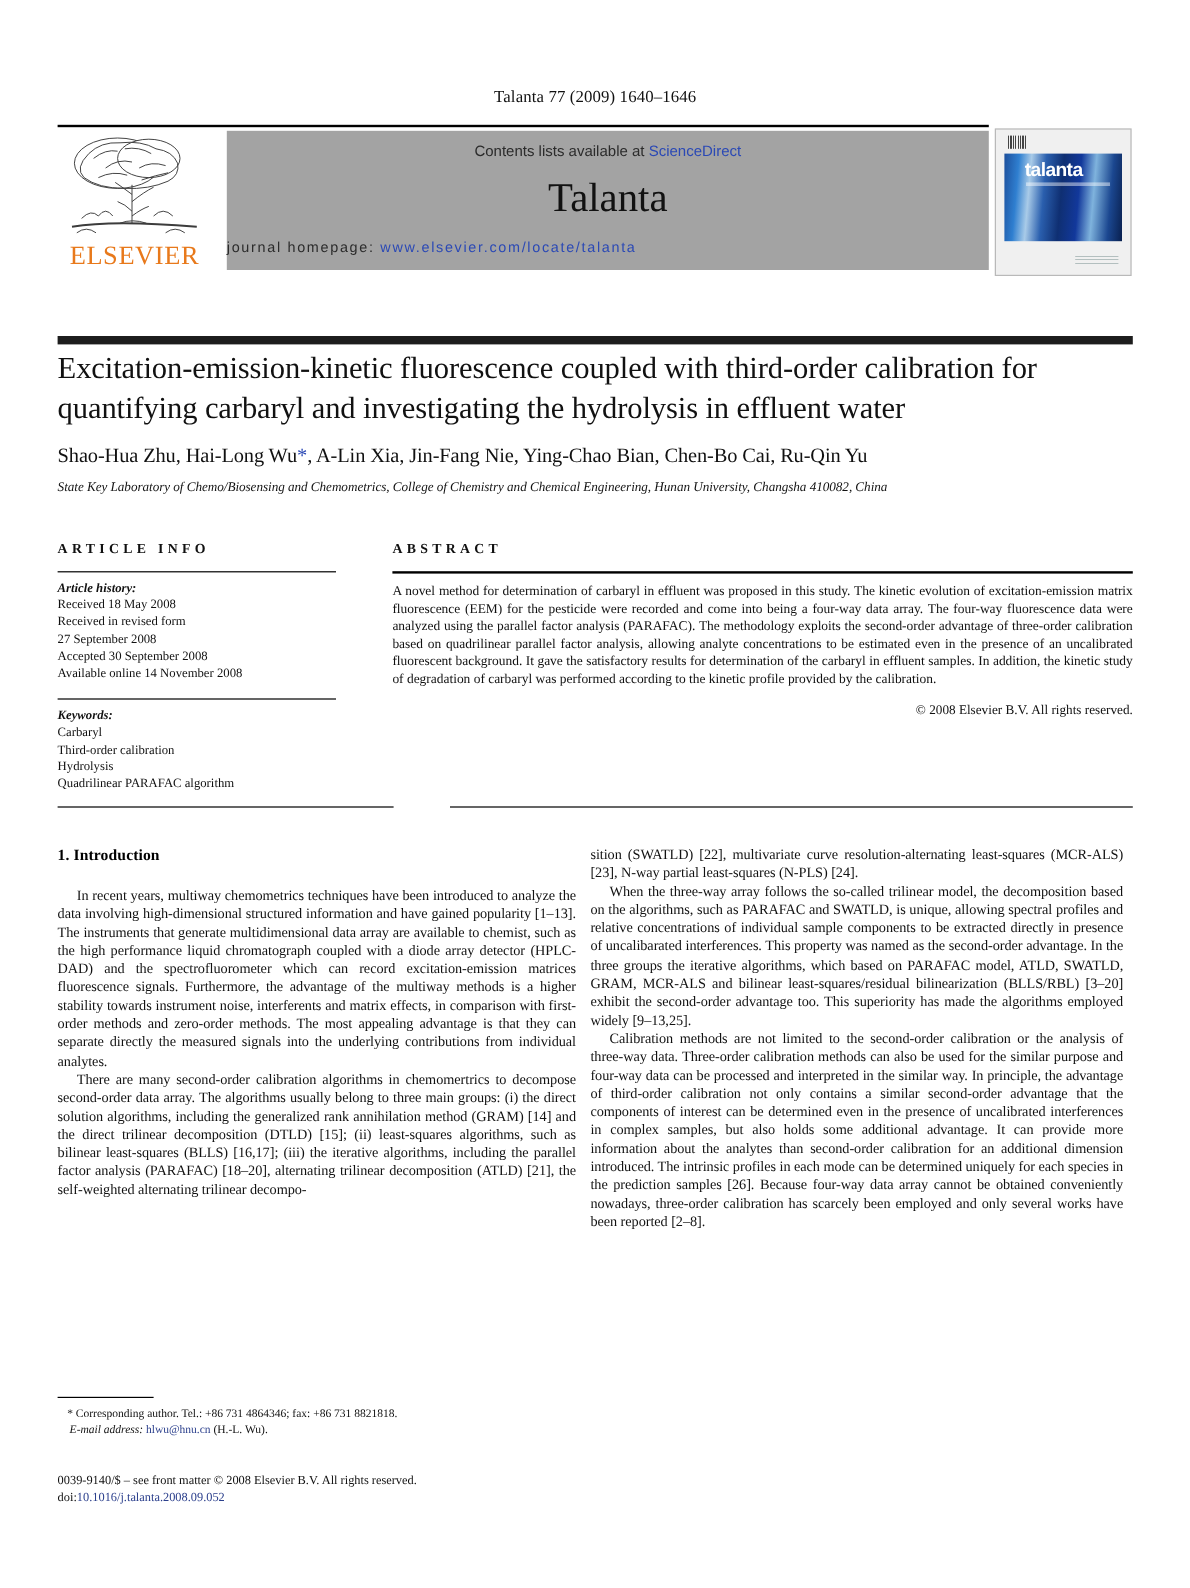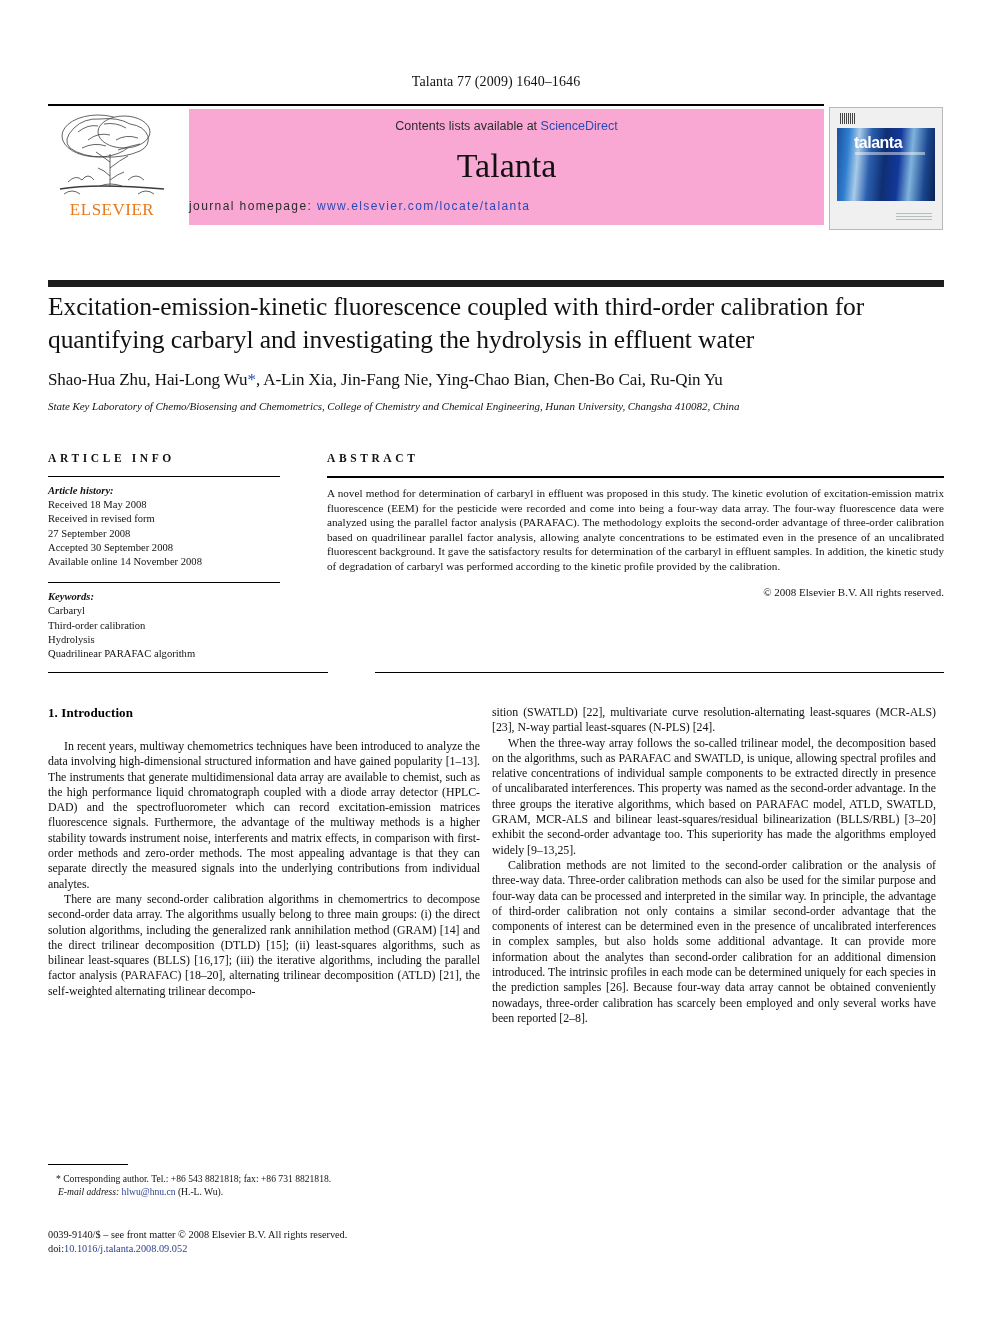--- a/index.html
+++ b/index.html
@@ -61,31 +61,31 @@
     left: 6px; top: 0;
     width: 116px;
     height: 92px;
   }
   .elsevier-word {
     position: absolute;
     left: 0; top: 90px;
     width: 128px;
     text-align: center;
     font-family: "Liberation Serif", serif;
-    font-size: 17px;
+    font-size: 22px;
     letter-spacing: 0.5px;
     color: #E8791B;
     font-weight: 400;
   }
   .journal-band {
     position: absolute;
     left: 141px; top: 5px;
     width: 635px;
     height: 116px;
-    background: #f9a8d4;
+    background: #a3a3a3;
   }
   .sd-line {
     position: absolute;
     left: 0; top: 10px;
     width: 635px;
     text-align: center;
     font-family: "Liberation Sans", sans-serif;
     font-size: 12.5px;
     color: #2b2b2b;
   }
@@ -438,21 +438,21 @@
   <div class="col-right">
     <p class="body-par" style="text-indent:0">sition (SWATLD) [22], multivariate curve resolution-alternating least-squares (MCR-ALS) [23], N-way partial least-squares (N-PLS) [24].</p>
     <p class="body-par">When the three-way array follows the so-called trilinear model, the decomposition based on the algorithms, such as PARAFAC and SWATLD, is unique, allowing spectral profiles and relative concentrations of individual sample components to be extracted directly in presence of uncalibarated interferences. This property was named as the second-order advantage. In the three groups the iterative algorithms, which based on PARAFAC model, ATLD, SWATLD, GRAM, MCR-ALS and bilinear least-squares/residual bilinearization (BLLS/RBL) [3–20] exhibit the second-order advantage too. This superiority has made the algorithms employed widely [9–13,25].</p>
     <p class="body-par">Calibration methods are not limited to the second-order calibration or the analysis of three-way data. Three-order calibration methods can also be used for the similar purpose and four-way data can be processed and interpreted in the similar way. In principle, the advantage of third-order calibration not only contains a similar second-order advantage that the components of interest can be determined even in the presence of uncalibrated interferences in complex samples, but also holds some additional advantage. It can provide more information about the analytes than second-order calibration for an additional dimension introduced. The intrinsic profiles in each mode can be determined uniquely for each species in the prediction samples [26]. Because four-way data array cannot be obtained conveniently nowadays, three-order calibration has scarcely been employed and only several works have been reported [2–8].</p>
   </div>
 
   <div class="footnote">
     <div class="fn-rule"></div>
     <div class="fn-text">
       <span>*</span>
-      <span>Corresponding author. Tel.: +86 543 8821818; fax: +86 731 8821818.</span><br>
+      <span>Corresponding author. Tel.: +86 731 4864346; fax: +86 731 8821818.</span><br>
       <span class="it">E-mail address:</span>
       <span class="fn-link">hlwu@hnu.cn</span>
       <span>(H.-L. Wu).</span>
     </div>
   </div>
 
   <div class="imprint">
     <div>0039-9140/$ – see front matter © 2008 Elsevier B.V. All rights reserved.</div>
     <div>
       <span>doi:</span><span class="doi-link">10.1016/j.talanta.2008.09.052</span>

